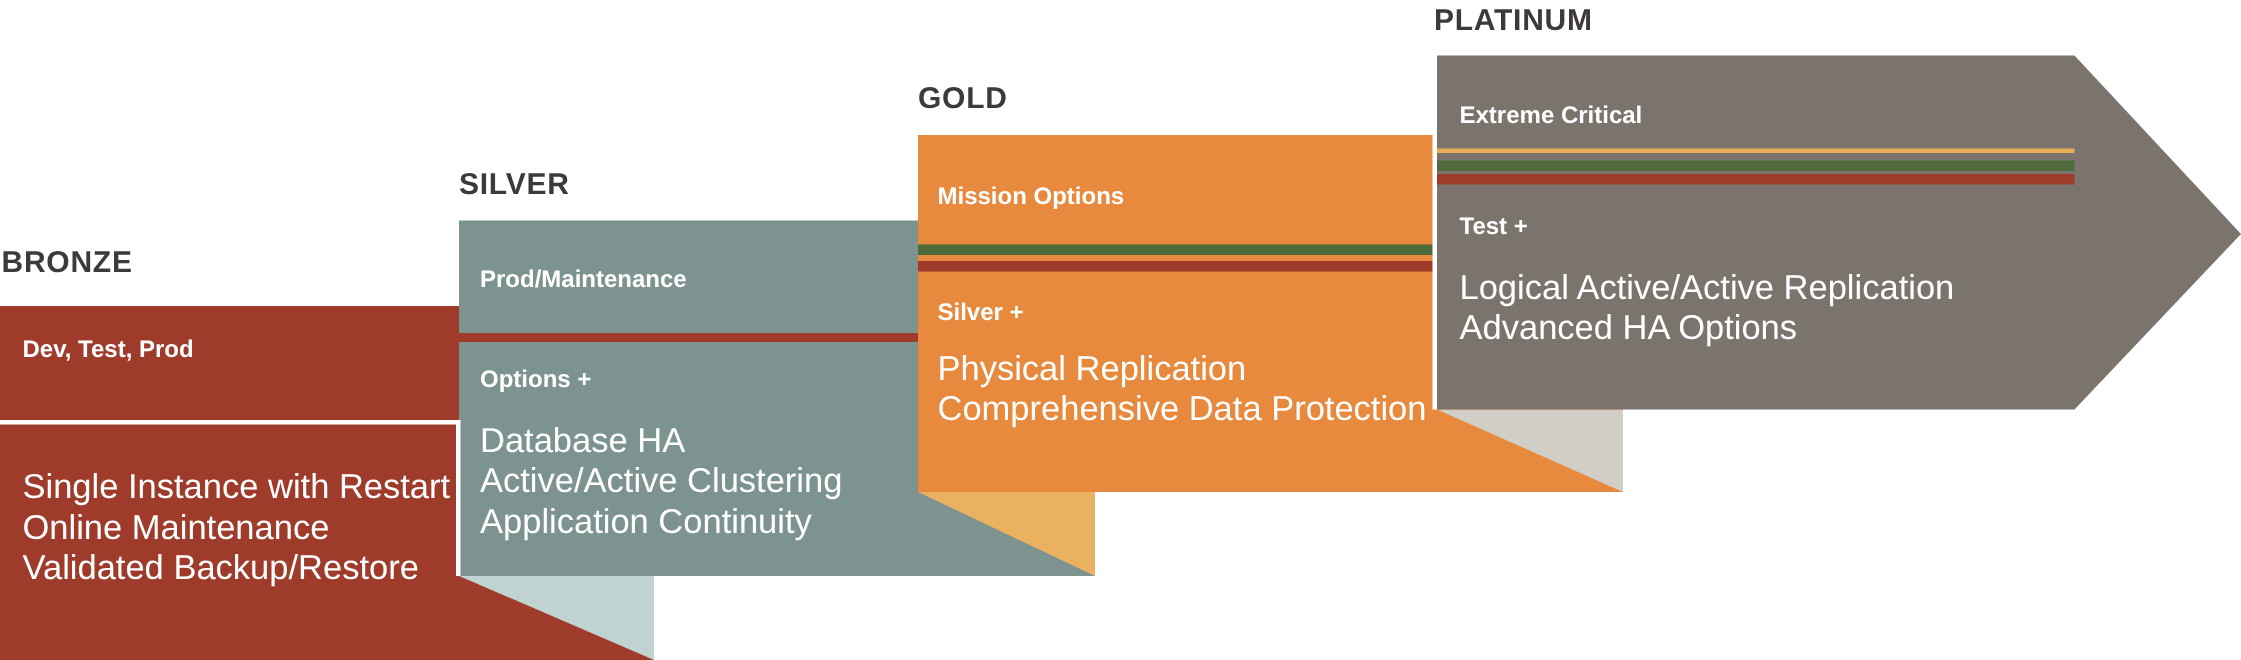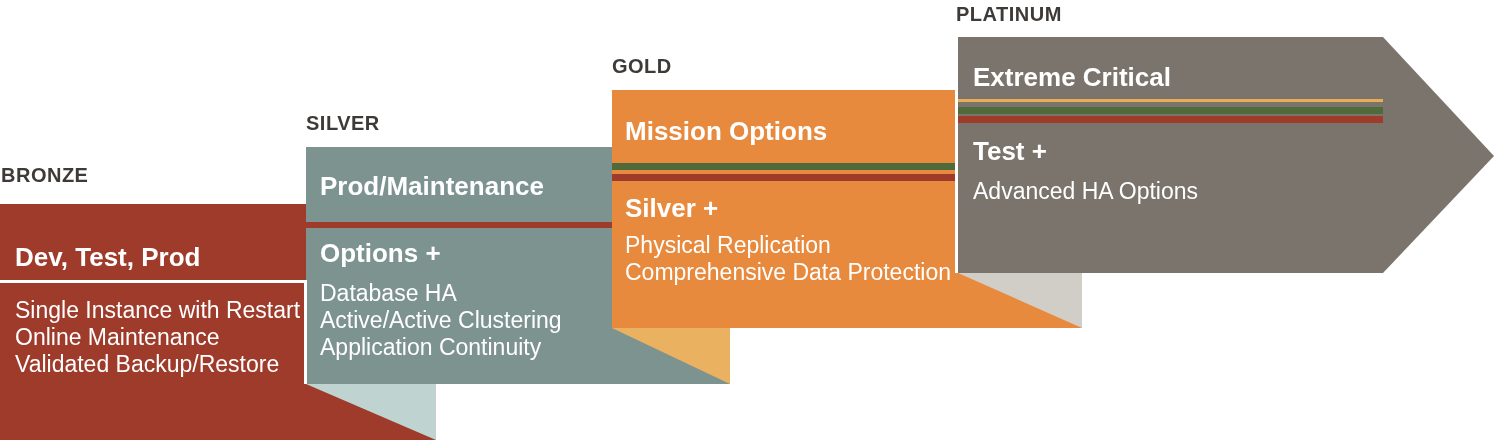--- a/index.html
+++ b/index.html
@@ -14,21 +14,21 @@
   .stage svg { position:absolute; left:0; top:0; }
   .txt { position:absolute; white-space:nowrap; }
   .tier-title {
     font-size:20px;
     font-weight:bold;
     color:#3e3a37;
     letter-spacing:0.5px;
     line-height:27px;
   }
   .workload, .base {
-    font-size:26px;
+    font-size:16px;
     font-weight:bold;
     color:#ffffff;
     line-height:23px;
   }
   .features {
     font-size:23px;
     font-weight:normal;
     color:#ffffff;
     line-height:27px;
   }
@@ -59,40 +59,41 @@
     <rect x="958" y="99" width="425" height="3" fill="#e8ae55"></rect>
     <rect x="958" y="107" width="425" height="7" fill="#4f6b3c"></rect>
     <rect x="958" y="116" width="425" height="7" fill="#9e3b2b"></rect>
   </svg>
 
   <div class="txt tier-title" style="left:1px;top:162px">BRONZE</div>
   <div class="txt tier-title" style="left:306px;top:110px">SILVER</div>
   <div class="txt tier-title" style="left:612px;top:53px">GOLD</div>
   <div class="txt tier-title" style="left:956px;top:1px">PLATINUM</div>
 
-  <div class="txt workload" style="left:15px;top:246px">Dev, Test, Prod</div>
+  <div class="txt workload" style="left:15px;top:222px">Dev, Test, Prod</div>
   <div class="txt workload" style="left:320px;top:175px">Prod/Maintenance</div>
   <div class="txt workload" style="left:625px;top:120px">Mission Options</div>
   <div class="txt workload" style="left:973px;top:66px">Extreme Critical</div>
 
   <div class="txt base" style="left:320px;top:242px">Options +</div>
   <div class="txt base" style="left:625px;top:197px">Silver +</div>
   <div class="txt base" style="left:973px;top:140px">Test +</div>
 
-  <div class="txt features" style="left:15px;top:297px">
+  <div class="txt features" style="left:15px;top:311px">
     <div>Single Instance with Restart</div>
     <div>Online Maintenance</div>
     <div>Validated Backup/Restore</div>
   </div>
   <div class="txt features" style="left:320px;top:280px">
     <div>Database HA</div>
     <div>Active/Active Clustering</div>
     <div>Application Continuity</div>
   </div>
   <div class="txt features" style="left:625px;top:232px">
     <div>Physical Replication</div>
     <div>Comprehensive Data Protection</div>
   </div>
   <div class="txt features" style="left:973px;top:178px">
+    <div>Logical Active/Active Replication</div>
     <div>Advanced HA Options</div>
   </div>
 
 </div>
 
 </body></html>

